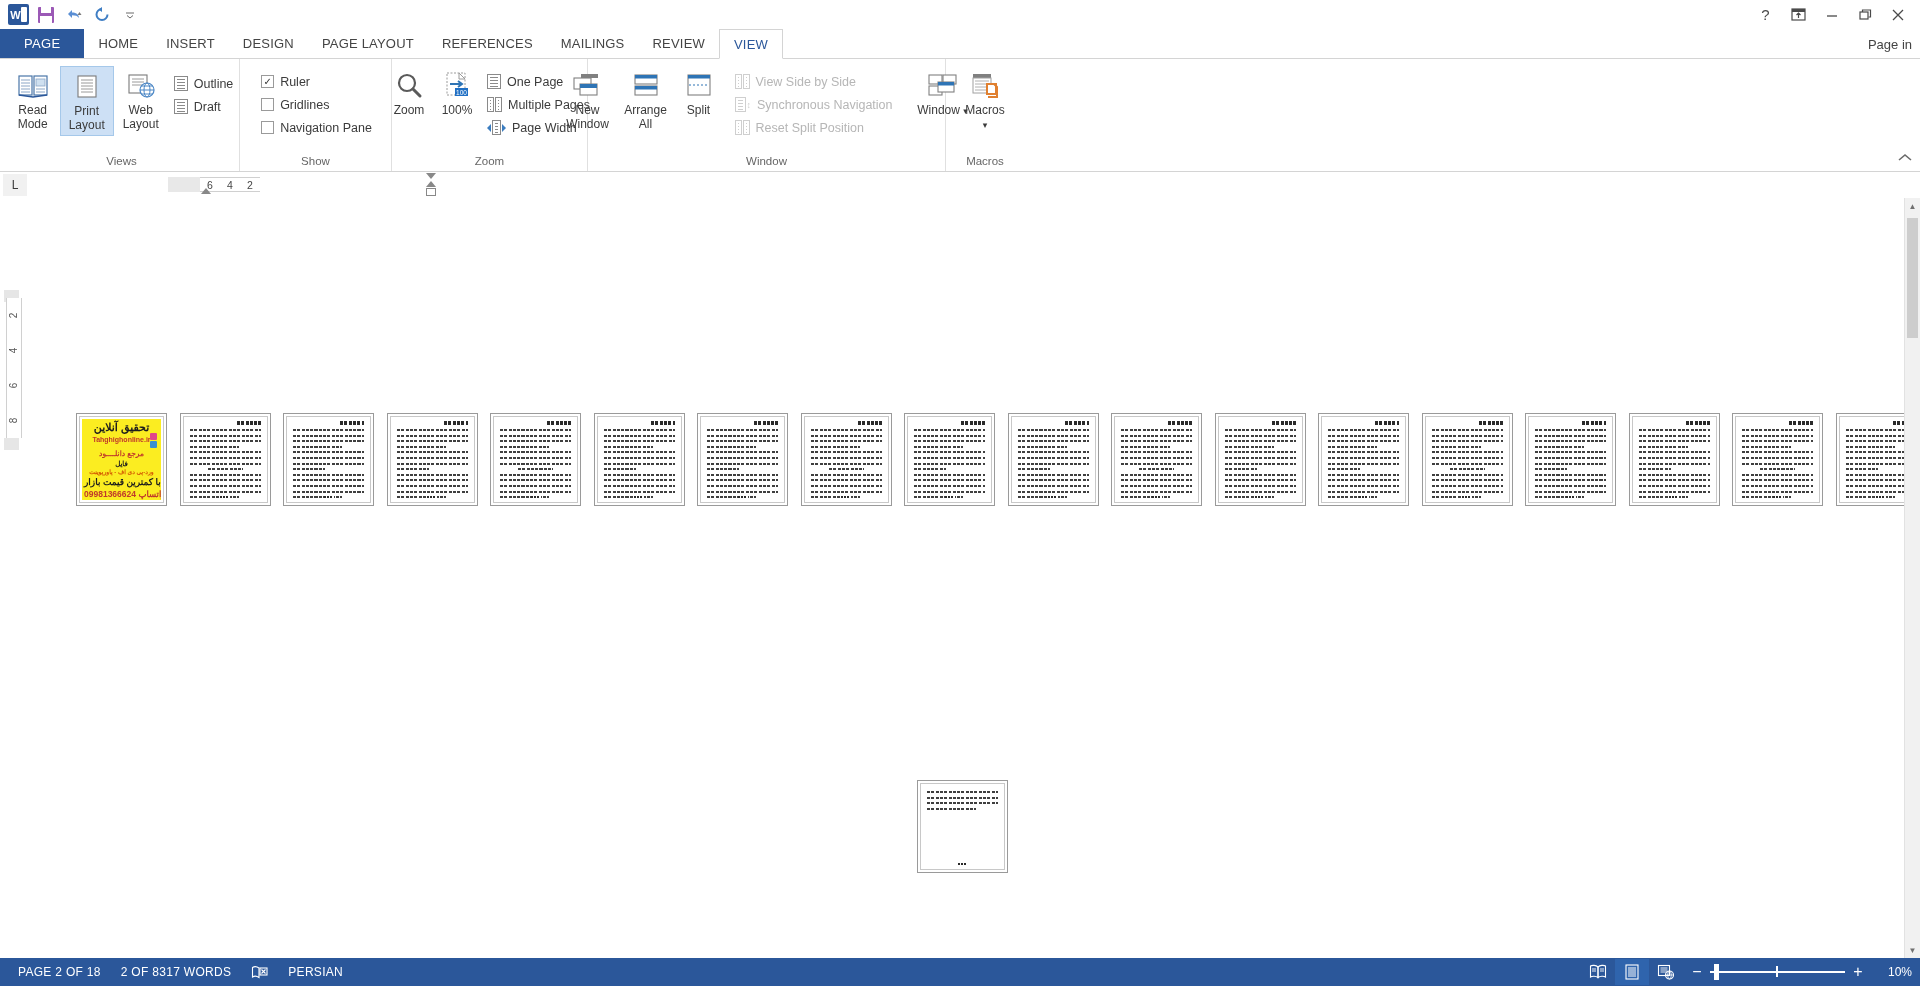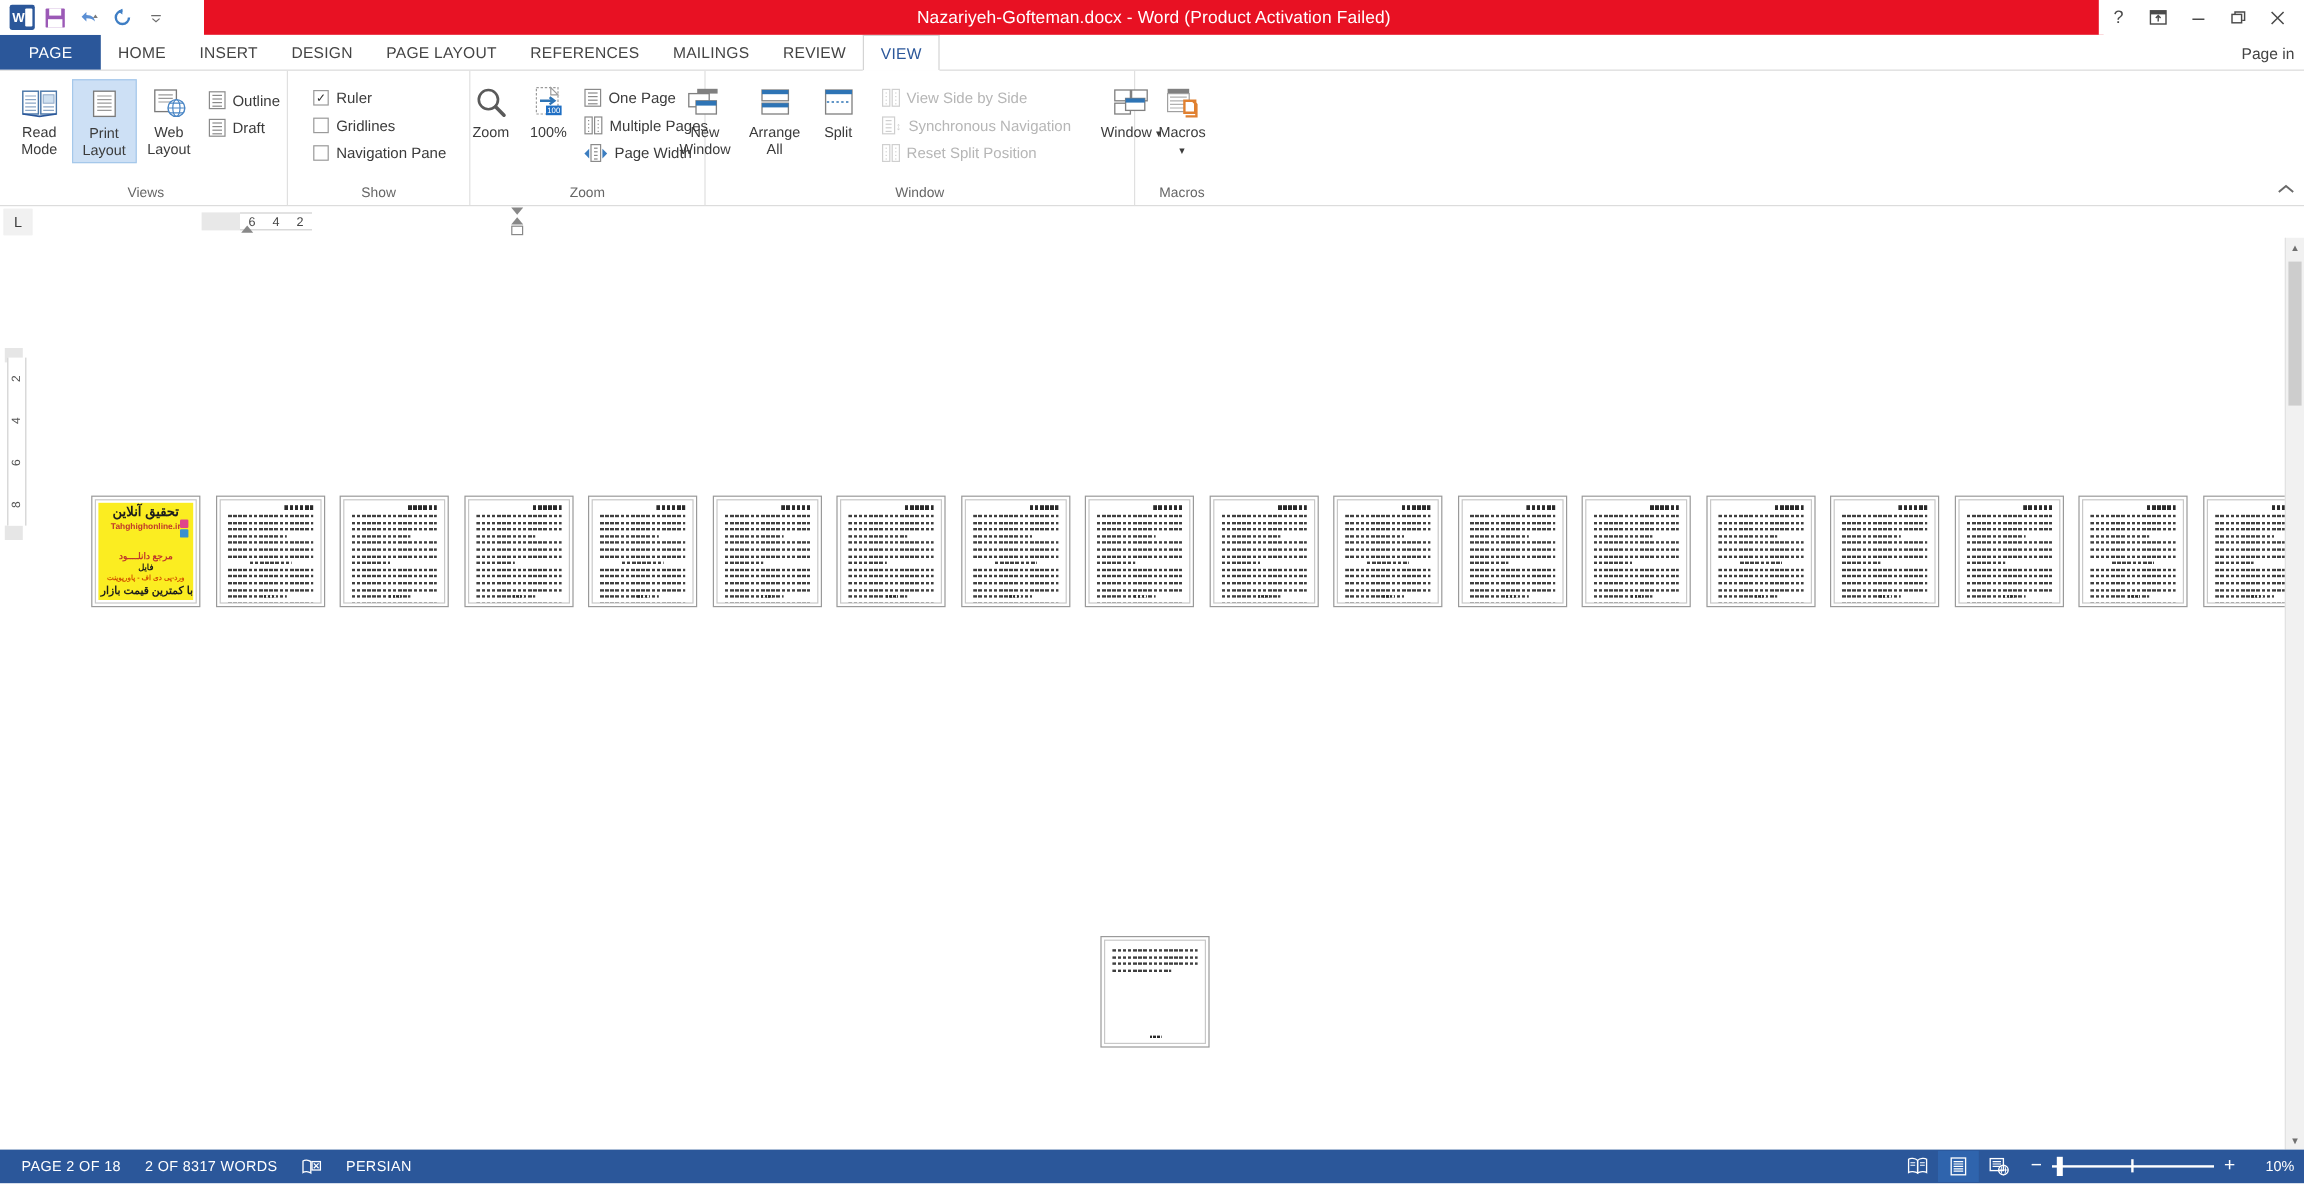--- a/index.html
+++ b/index.html
@@ -414,23 +414,20 @@
           <path d="M8 0 L8 5 L4.5 2.5 Z" fill="#3f7ec4"></path>
         </svg>
     </div>
     <div class="qat-btn">
       <svg width="10" height="10" viewBox="0 0 10 10">
           <path d="M1 3 h8 M2 5.5 L5 8 L8 5.5" stroke="#6a6a6a" stroke-width="1" fill="none"></path>
         </svg>
     </div>
   </div>
 
-  <div class="titlebar-red">
-    <div class="title-text">Nazariyeh-Gofteman.docx  -  Word (Product Activation Failed)</div>
-  </div>
 
   <div class="win-ctrls">
     <div class="wc">
         <span>?</span>
       </div>
     <div class="wc">
       <svg width="15" height="15" viewBox="0 0 15 15">
           <rect x="1" y="2" width="13" height="11" fill="none" stroke="#4a4a4a" stroke-width="1.2"></rect>
           <rect x="1" y="2" width="13" height="3" fill="#4a4a4a"></rect>
           <path d="M7.5 11 L7.5 6 M5.5 8 L7.5 6 L9.5 8" stroke="#4a4a4a" stroke-width="1.2" fill="none"></path>
@@ -745,21 +742,21 @@
 
   <div class="pages-area">
 
     <div class="page-row" style="left:76px; top:215px;">
 
       <div class="thumb">
         <div class="thumb-inner">
           <div class="adpage">
             <div class="ad-l ad-t1">تحقیق آنلاین</div>
             <div class="ad-l ad-t2" style="margin-top:2px;">Tahghighonline.ir</div>
-            <div class="ad-l ad-t3" style="margin-top:17px;">مرجع دانلــــود</div>
+            <div class="ad-l ad-t3" style="margin-top:7px;">مرجع دانلــــود</div>
             <div class="ad-l ad-t4" style="margin-top:2px;">فایل</div>
             <div class="ad-l ad-t5" style="margin-top:2px;">ورد-پی دی اف - پاورپوینت</div>
             <div class="ad-l ad-t6" style="margin-top:3px;">با کمترین قیمت بازار</div>
             <div class="ad-l ad-t7" style="margin-top:2px;">09981366624 واتساپ</div>
             <div class="ad-icons">
               <div class="ad-ico" style="background:#e0458a;"></div>
               <div class="ad-ico" style="background:#3a8fd0;"></div>
             </div>
           </div>
         </div>

